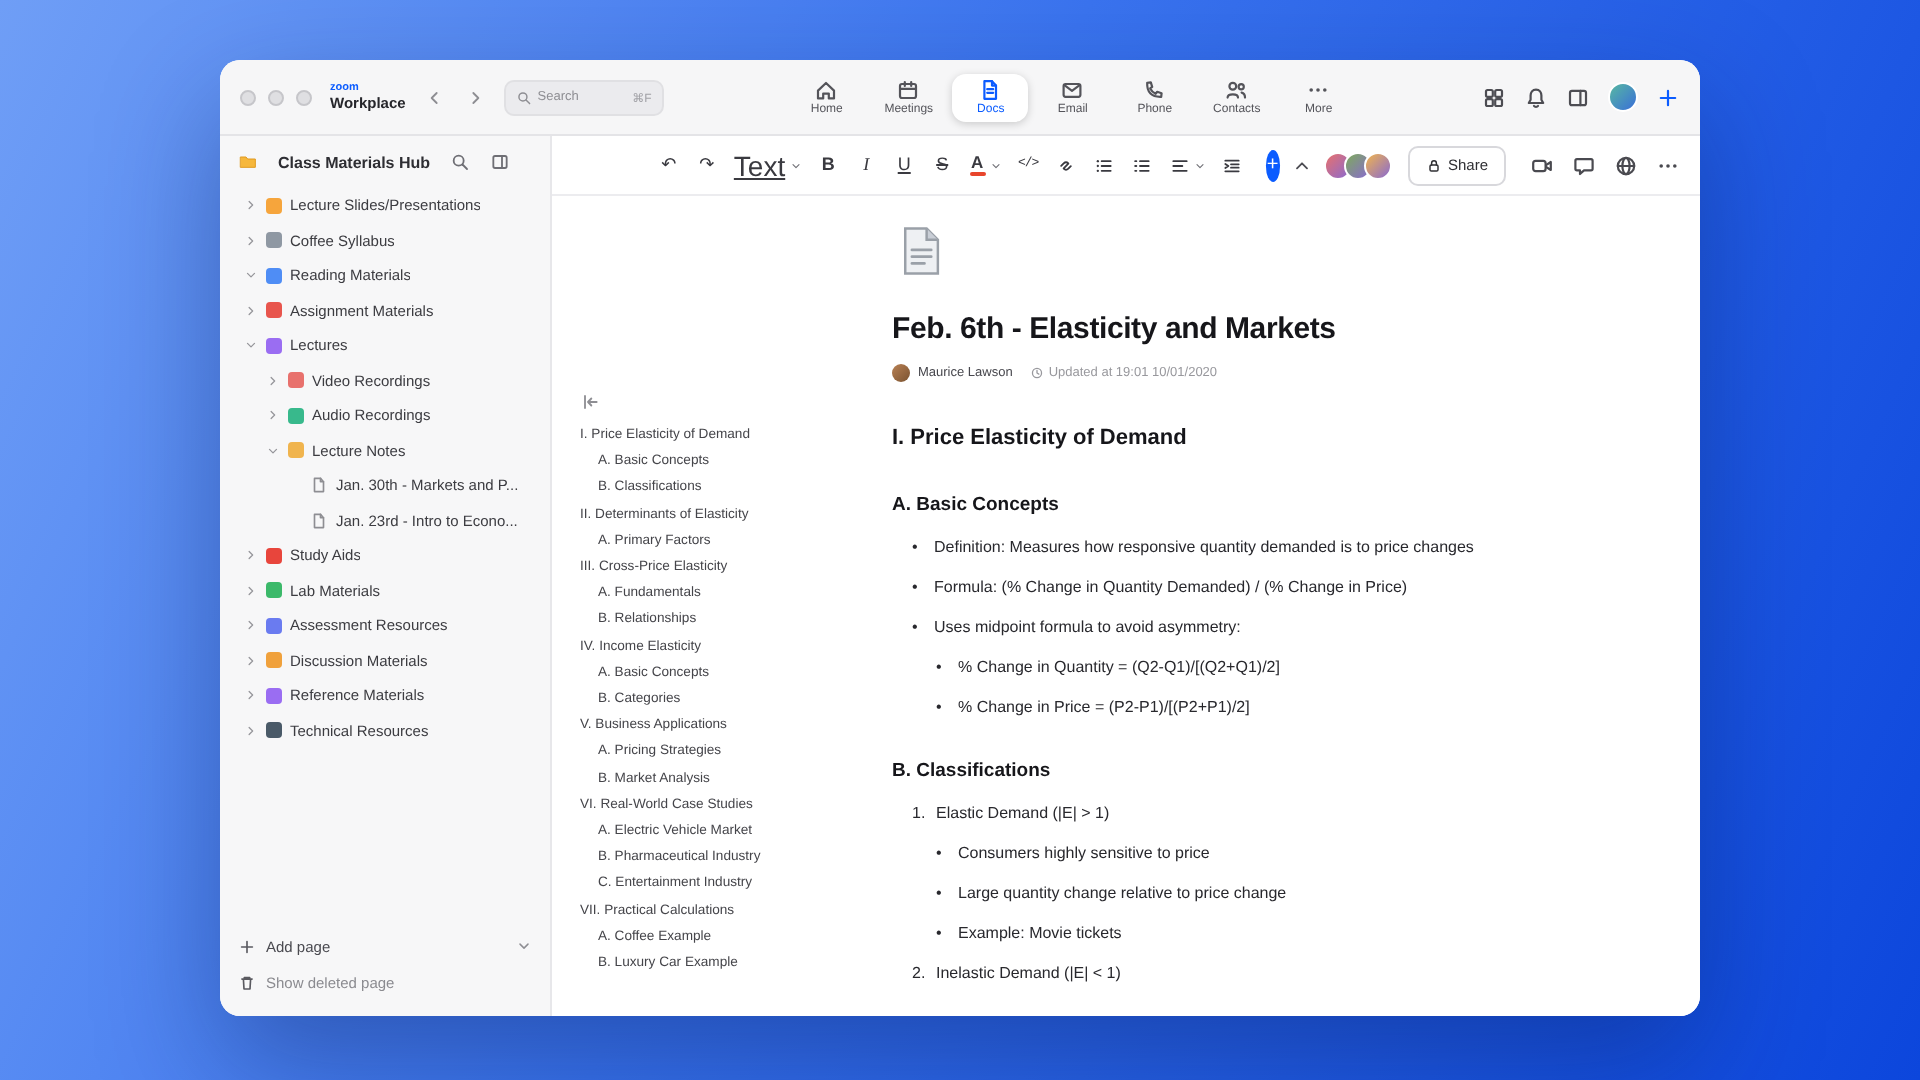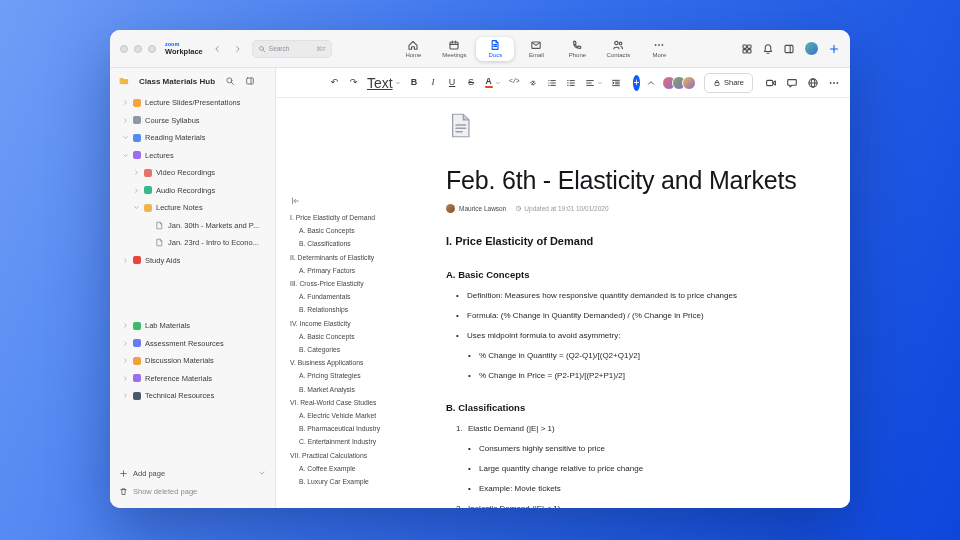--- a/index.html
+++ b/index.html
@@ -91,21 +91,21 @@
 
   
   .docarea { flex:1; position:relative; overflow:hidden; }
   .outline { position:absolute; left:14px; top:98px; width:112px; }
   .ocollapse { color:#8e8e93; display:flex; margin-bottom:5px; }
   .oitem { font-size:6.8px; color:#45454a; line-height:13.2px; white-space:nowrap;
            overflow:hidden; text-overflow:ellipsis; }
   .oitem.lv1 { padding-left:9px; }
   .doccontent { margin-left:170px; width:342px; padding-top:14px; }
   .docicon { margin-left:1px; }
-  .doctitle { margin-top:23px; font-size:25px; font-weight:400; letter-spacing:-.2px; color:#16161a; white-space:nowrap; }
+  .doctitle { margin-top:12px; font-size:15px; font-weight:700; letter-spacing:-.2px; color:#16161a; white-space:nowrap; }
   .docmeta { margin-top:9px; display:flex; align-items:center; gap:4px; }
   .metaav { width:9px; height:9px; border-radius:50%; background:linear-gradient(135deg,#b98154,#7a5230); }
   .metaname { font-size:6.5px; color:#47474d; }
   .metaupd { display:flex; align-items:center; gap:2px; margin-left:5px; color:#98989d; }
   .metaupd span { font-size:6.5px; }
   .blk.h2 { margin-top:22px; font-size:11px; font-weight:bold; color:#16161a; }
   .blk.h3 { margin-top:22px; font-size:9.5px; font-weight:bold; color:#16161a; }
   .blk.li { margin-top:11px; display:flex; font-size:8px; line-height:9px; color:#28282d; white-space:nowrap; }
   .blk.li.lv1 { padding-left:10px; }
   .blk.li.lv2 { padding-left:22px; }
@@ -278,30 +278,39 @@
             <span class="sq" style="background:#f6a53c"></span>
             <span class="tlab">Lecture Slides/Presentations</span>
           </div>
           <div class="trow" style="padding-left: 4px;">
             <span class="chev">
               <svg class="svgic" width="7" height="7" viewBox="0 0 12 12" fill="none" stroke="currentColor" stroke-width="1.1" stroke-linecap="round" stroke-linejoin="round">
                 <path d="M4.4 3 L7.4 6 L4.4 9"></path>
               </svg>
             </span>
             <span class="sq" style="background:#8f98a3"></span>
-            <span class="tlab">Course Syllabus</span>
+            <span class="tlab">Coffee Syllabus</span>
           </div>
           <div class="trow" style="padding-left: 4px;">
             <span class="chev">
               <svg class="svgic" width="7" height="7" viewBox="0 0 12 12" fill="none" stroke="currentColor" stroke-width="1.1" stroke-linecap="round" stroke-linejoin="round">
                 <path d="M3 4.6 L6 7.6 L9 4.6"></path>
               </svg>
             </span>
             <span class="sq" style="background:#4f8df5"></span>
             <span class="tlab">Reading Materials</span>
+          </div>
+          <div class="trow" style="padding-left: 4px;">
+            <span class="chev">
+              <svg class="svgic" width="7" height="7" viewBox="0 0 12 12" fill="none" stroke="currentColor" stroke-width="1.1" stroke-linecap="round" stroke-linejoin="round">
+                <path d="M4.4 3 L7.4 6 L4.4 9"></path>
+              </svg>
+            </span>
+            <span class="sq" style="background:#e8554d"></span>
+            <span class="tlab">Assignment Materials</span>
           </div>
           <div class="trow" style="padding-left: 4px;">
             <span class="chev">
               <svg class="svgic" width="7" height="7" viewBox="0 0 12 12" fill="none" stroke="currentColor" stroke-width="1.1" stroke-linecap="round" stroke-linejoin="round">
                 <path d="M3 4.6 L6 7.6 L9 4.6"></path>
               </svg>
             </span>
             <span class="sq" style="background:#9a6df2"></span>
             <span class="tlab">Lectures</span>
           </div>
@@ -354,21 +363,21 @@
           </div>
           <div class="trow" style="padding-left: 4px;">
             <span class="chev">
               <svg class="svgic" width="7" height="7" viewBox="0 0 12 12" fill="none" stroke="currentColor" stroke-width="1.1" stroke-linecap="round" stroke-linejoin="round">
                 <path d="M4.4 3 L7.4 6 L4.4 9"></path>
               </svg>
             </span>
             <span class="sq" style="background:#e8453c"></span>
             <span class="tlab">Study Aids</span>
           </div>
-          <div class="trow" style="padding-left: 4px; margin-top: 48px;">
+          <div class="trow" style="padding-left: 4px;">
             <span class="chev">
               <svg class="svgic" width="7" height="7" viewBox="0 0 12 12" fill="none" stroke="currentColor" stroke-width="1.1" stroke-linecap="round" stroke-linejoin="round">
                 <path d="M4.4 3 L7.4 6 L4.4 9"></path>
               </svg>
             </span>
             <span class="sq" style="background:#3cb96a"></span>
             <span class="tlab">Lab Materials</span>
           </div>
           <div class="trow" style="padding-left: 4px;">
             <span class="chev">

